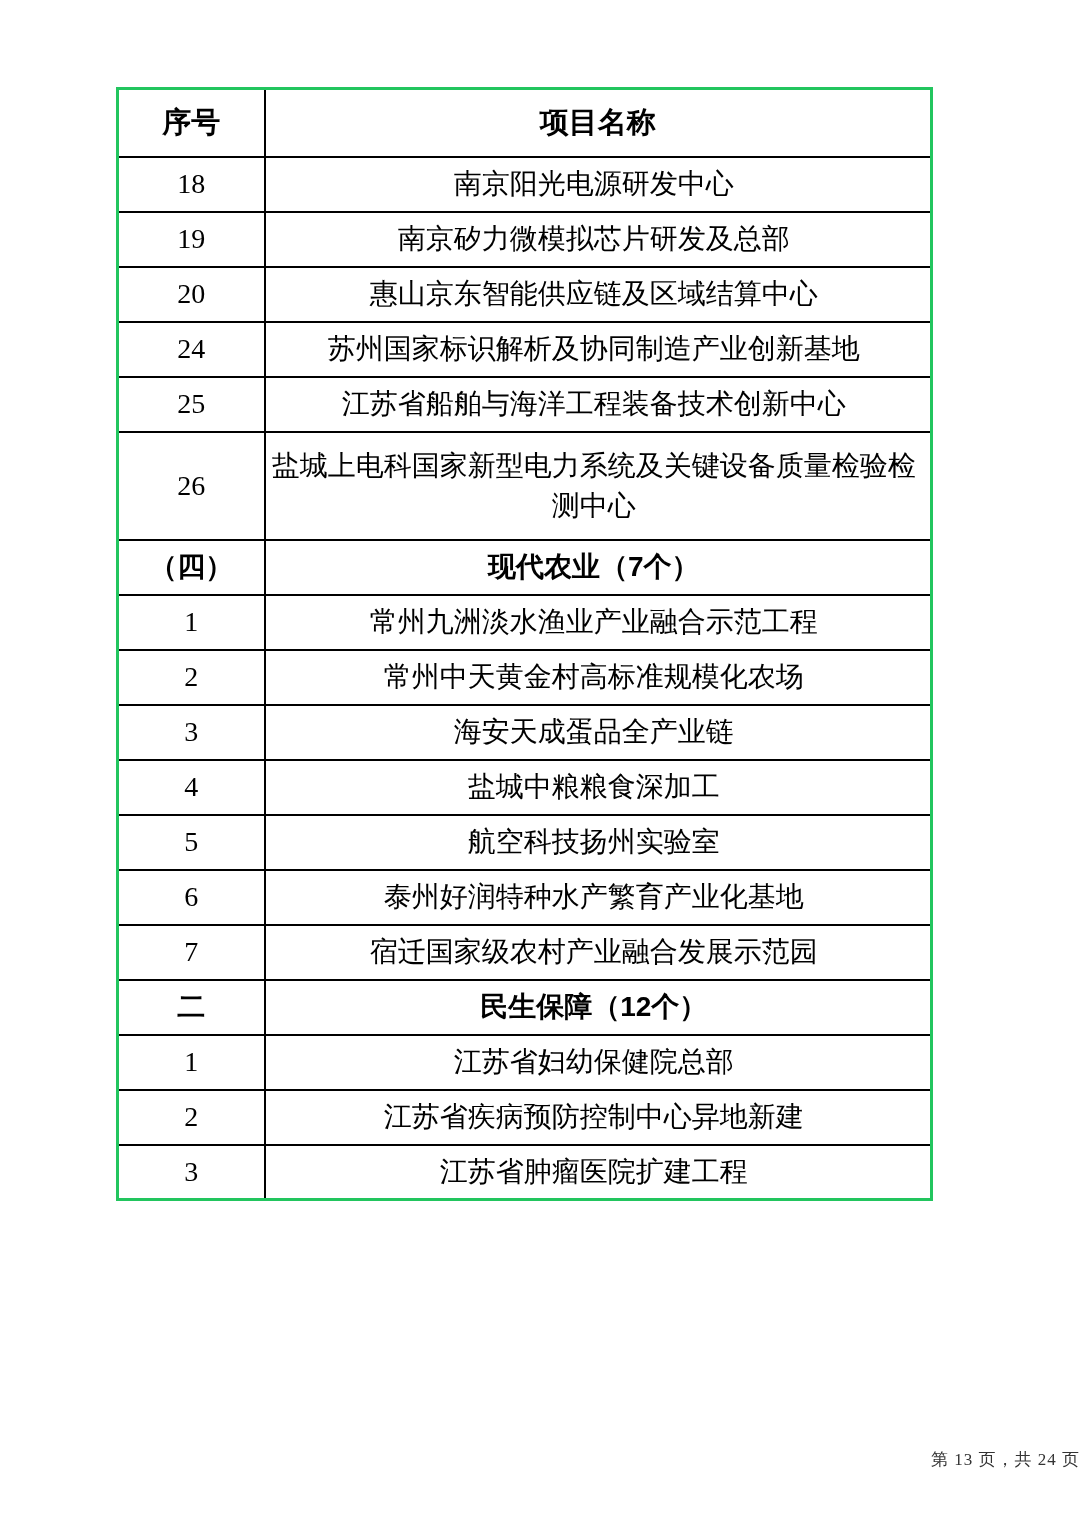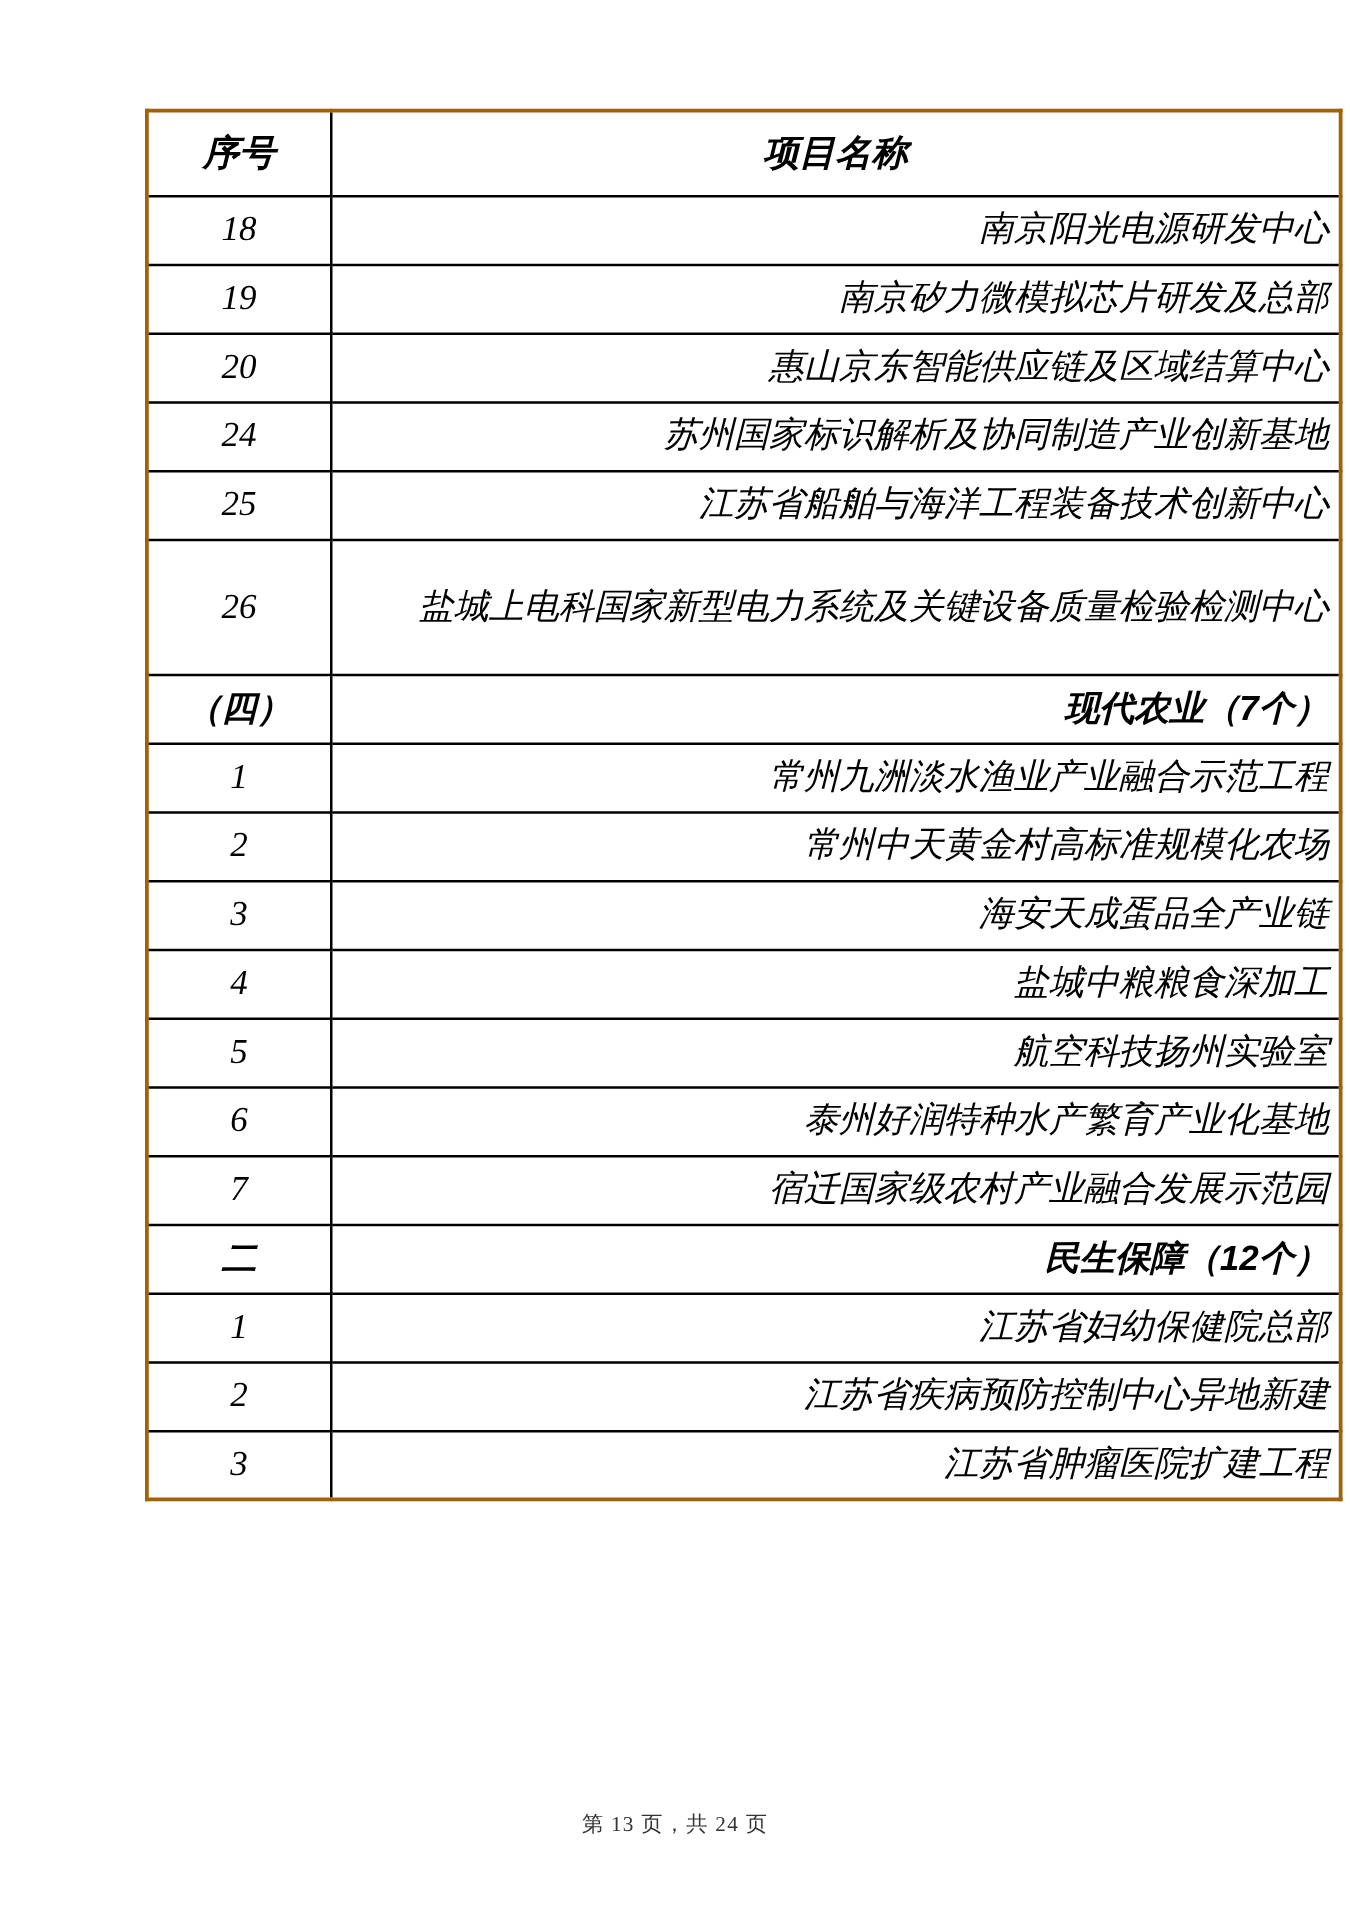--- a/index.html
+++ b/index.html
@@ -8,25 +8,24 @@
     width: 1080px;
     height: 1528px;
     position: relative;
     font-family: "Liberation Serif", "DejaVu Serif", serif;
     color: #000000;
   }
   .doc-table {
     position: absolute;
     left: 116px;
     top: 87px;
-    width: 958px;
+    width: 817px;
     border-collapse: collapse;
     table-layout: fixed;
-    border: 3px solid #a16207;
-    font-style: italic;
+    border: 3px solid #22c55e;
   }
   .doc-table th,
   .doc-table td {
     border: 2px solid #000;
     vertical-align: middle;
   }
   .col-no {
     width: 147px;
     text-align: center;
   }
@@ -37,36 +36,36 @@
     font-size: 29px;
     text-align: center;
   }
   tbody td {
     height: 55px;
     font-size: 28px;
     line-height: 1.3;
   }
   td.col-name {
     padding-right: 8px;
-    text-align: right;
+    text-align: center;
   }
   tr.section-row td {
     font-family: "Liberation Sans", "DejaVu Sans", sans-serif;
     font-weight: bold;
   }
   tr.tall-row td {
     height: 108px;
     line-height: 1.42;
   }
   .footer {
     position: absolute;
     top: 1448px;
     left: 0;
     width: 1080px;
-    text-align: center;
+    text-align: right;
     font-size: 17px;
     letter-spacing: 1px;
     color: #333;
   }
 </style>
 </head>
 <body>
 
 <table class="doc-table">
   <thead>

